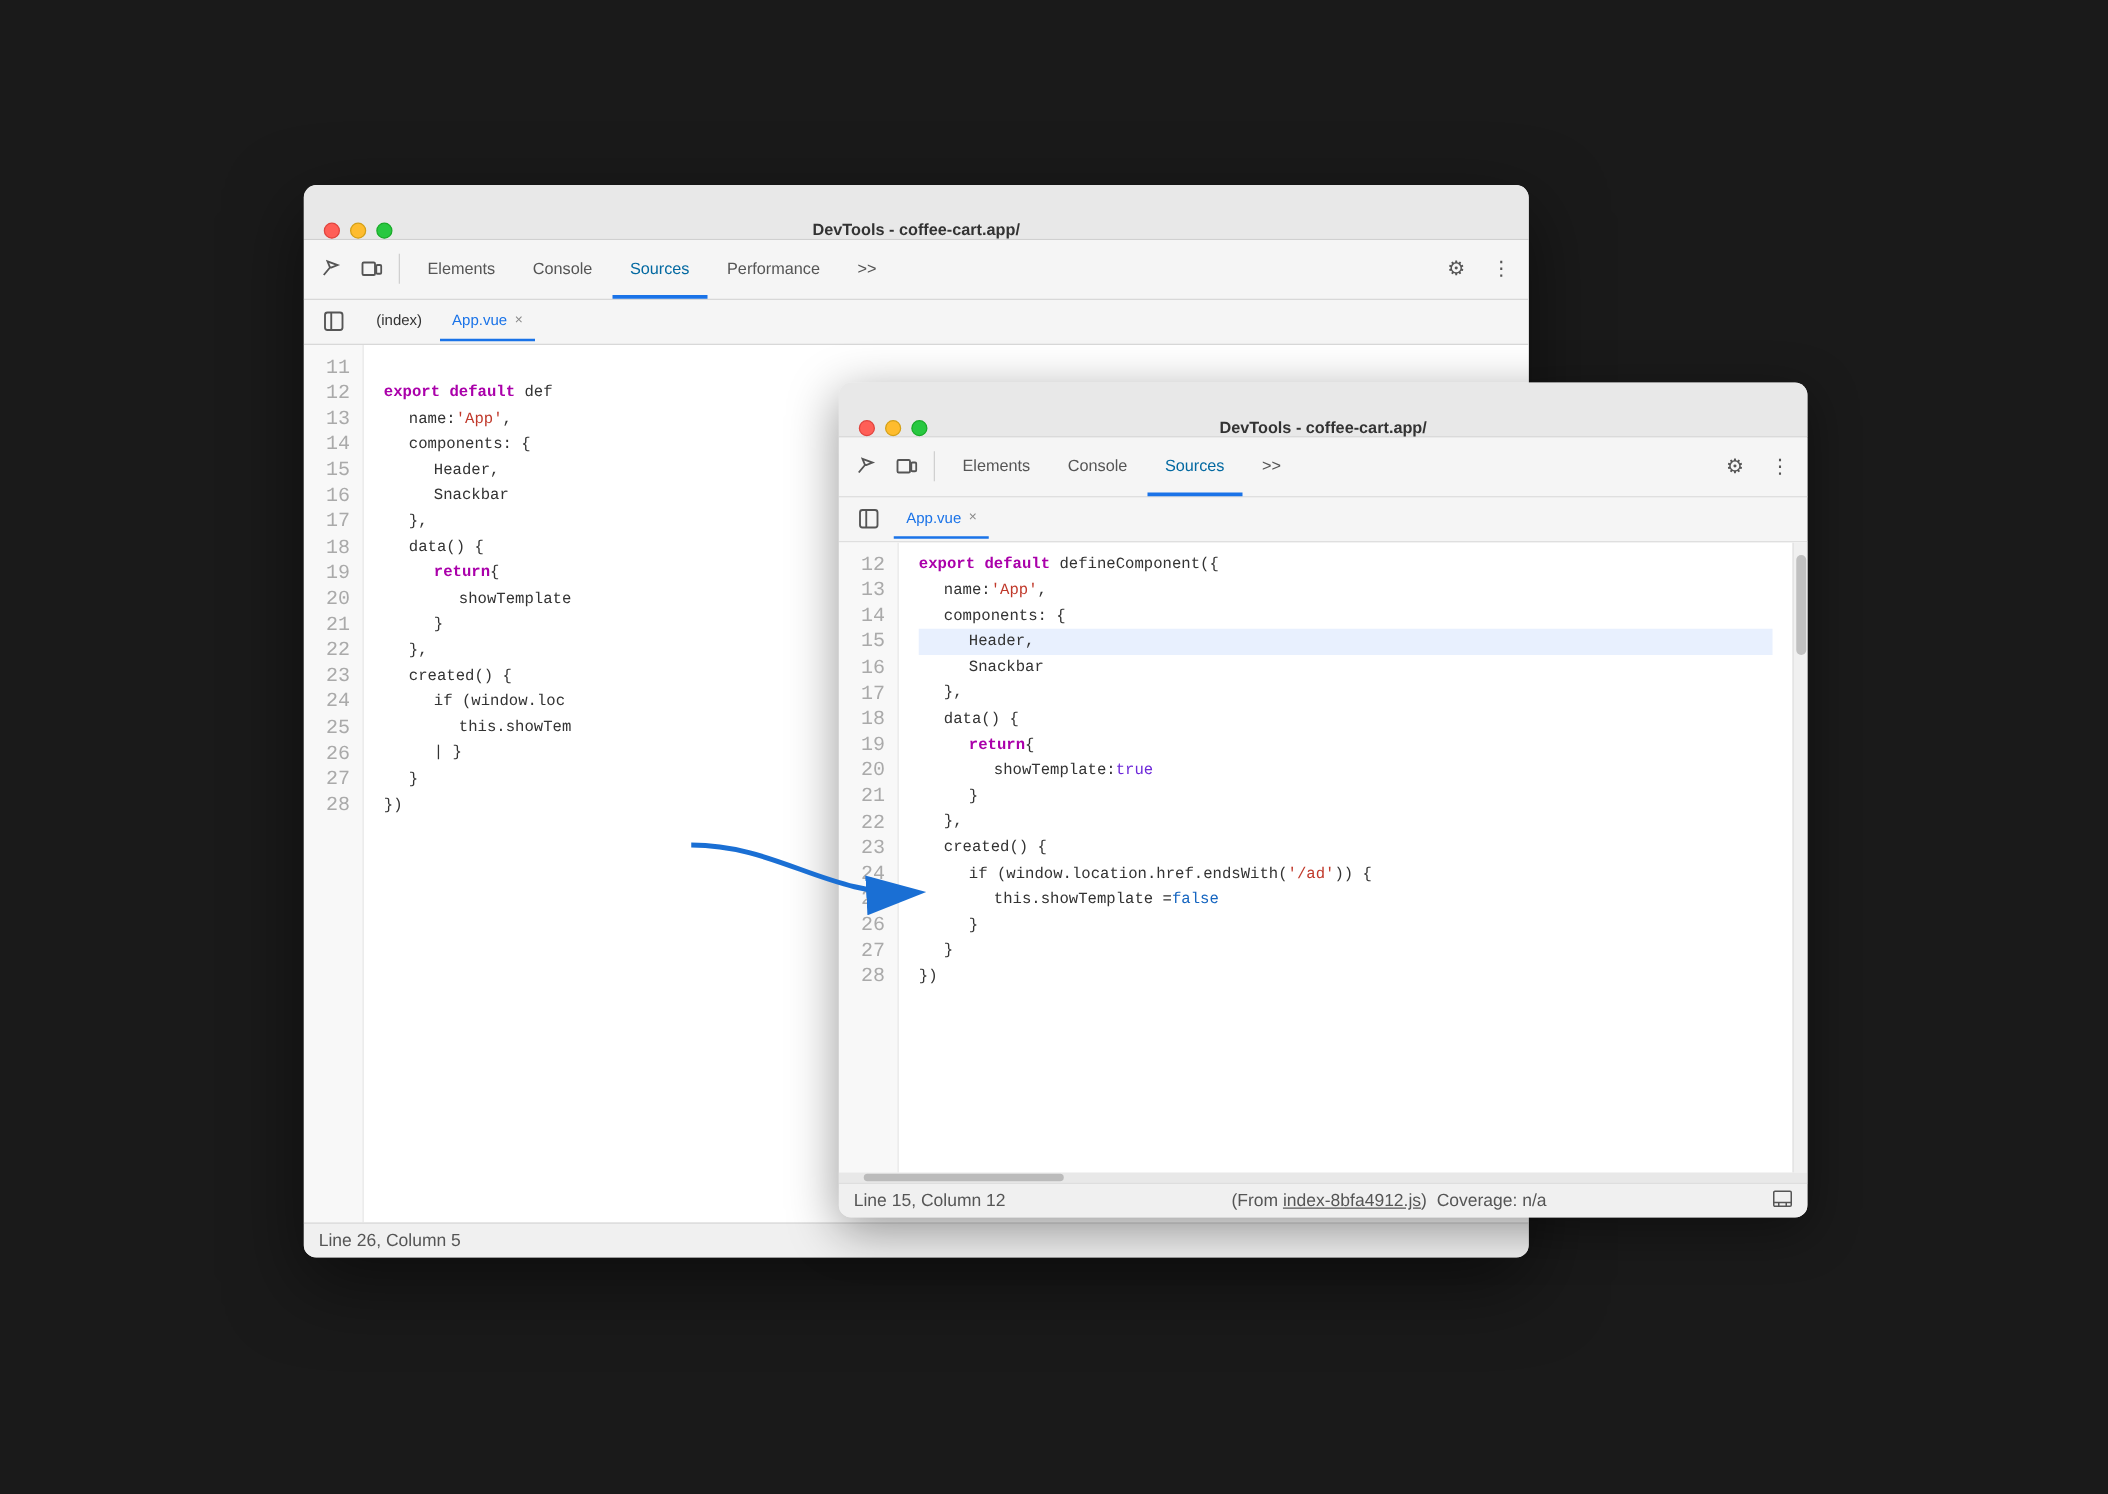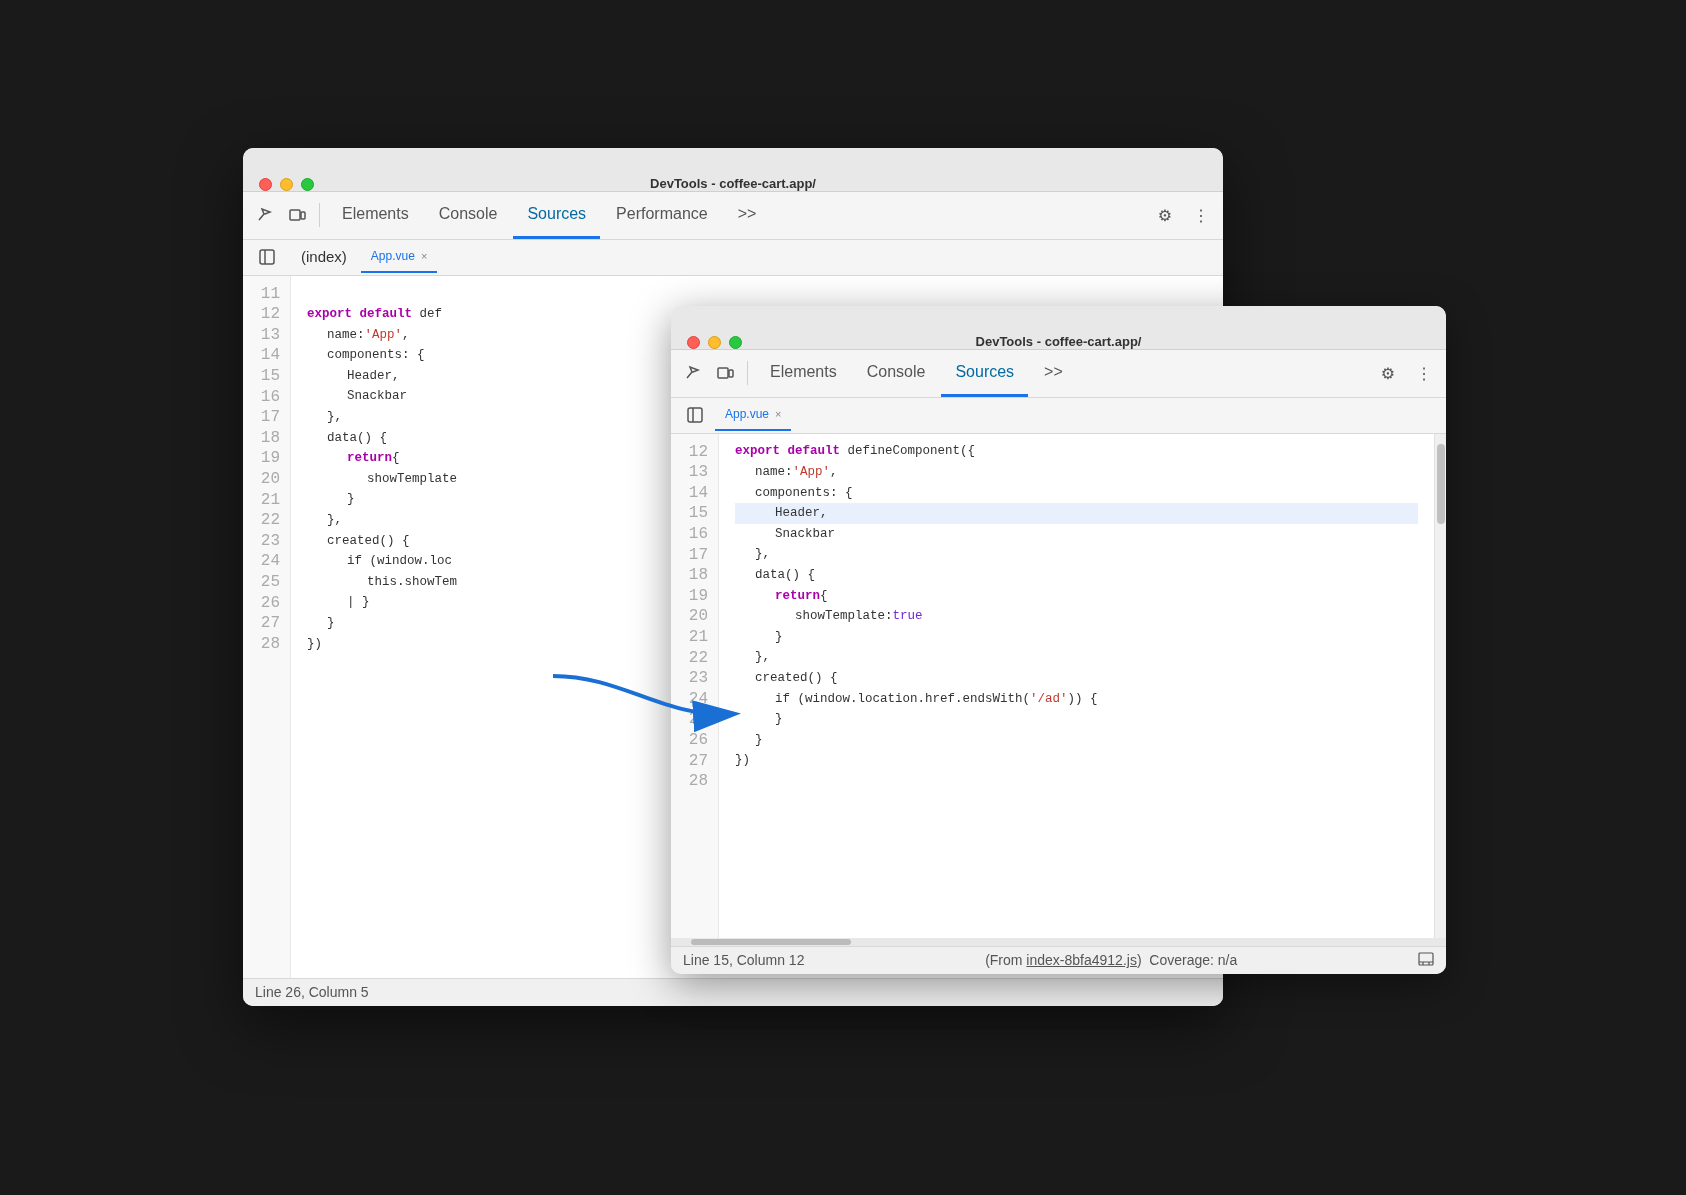--- a/index.html
+++ b/index.html
@@ -120,21 +120,21 @@
       flex: 1;
       height: 100%;
       gap: 2px;
     }
 
     .tab-item {
       height: 100%;
       display: flex;
       align-items: center;
       padding: 0 14px;
-      font-size: 16px;
+      font-size: 13px;
       color: #555;
       cursor: pointer;
       border-bottom: 3px solid transparent;
       margin-bottom: -1px;
     }
     .tab-item.active {
       color: #0369a1;
       border-bottom: 3px solid #1a73e8;
       font-weight: 400;
     }
@@ -327,21 +327,21 @@
       </div>
     </div>
 
     <div class="tabs-bar" style="padding: 0 4px 0 8px;">
       <div class="sidebar-toggle">
         <svg width="18" height="18" viewBox="0 0 18 18" fill="none">
           <rect x="2" y="2" width="14" height="14" rx="2" stroke="#555" stroke-width="1.5" fill="none"></rect>
           <line x1="7" y1="2" x2="7" y2="16" stroke="#555" stroke-width="1.5"></line>
         </svg>
       </div>
-      <div class="tab-item" style="color:#333; border-bottom-color:transparent; font-size:15px;">(index)</div>
+      <div class="tab-item" style="color:#333; border-bottom-color:transparent; font-size:12px;">(index)</div>
       <div class="file-tab">
         <span>App.vue</span>
         <span class="close-x">×</span>
       </div>
     </div>
 
     <div class="code-area" style="flex:1; display:flex; flex-direction:column;">
       <div class="code-lines" style="flex:1;">
         <div class="line-numbers">
           <div class="line-num">11</div>
@@ -561,20 +561,25 @@
               <span class="indent1"></span>
               <span class="normal">created() {</span>
             </div>
           <div class="code-line">
               <span class="indent2"></span>
               <span class="normal">if (window.location.href.endsWith(</span>
               <span class="str">'/ad'</span>
               <span class="normal">)) {</span>
             </div>
           <div class="code-line">
+              <span class="indent3"></span>
+              <span class="normal">this.showTemplate = </span>
+              <span class="kw-false">false</span>
+            </div>
+          <div class="code-line">
               <span class="indent2"></span>
               <span class="normal">}</span>
             </div>
           <div class="code-line">
               <span class="indent1"></span>
               <span class="normal">}</span>
             </div>
           <div class="code-line">
               <span class="normal">})</span>
             </div>

